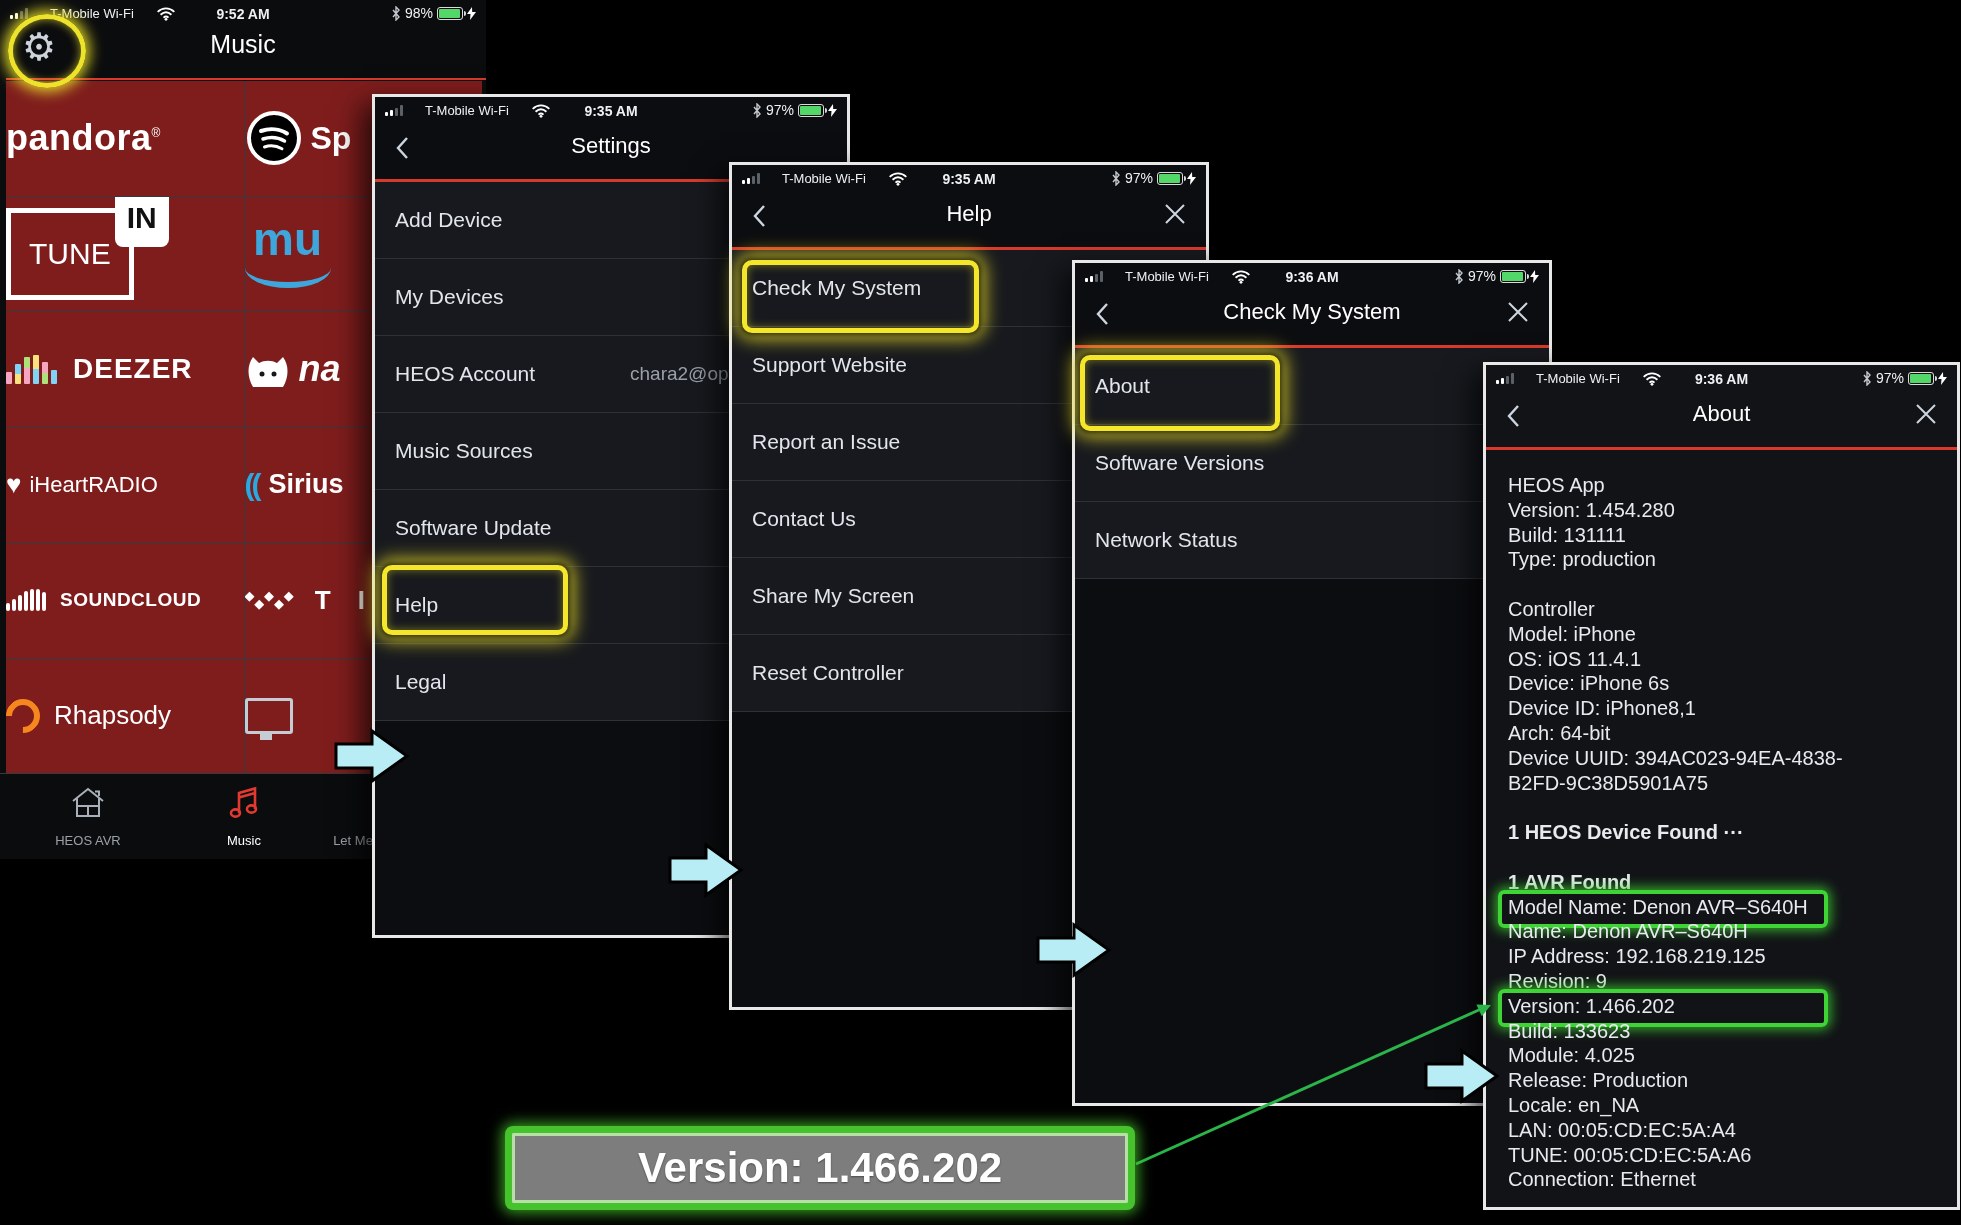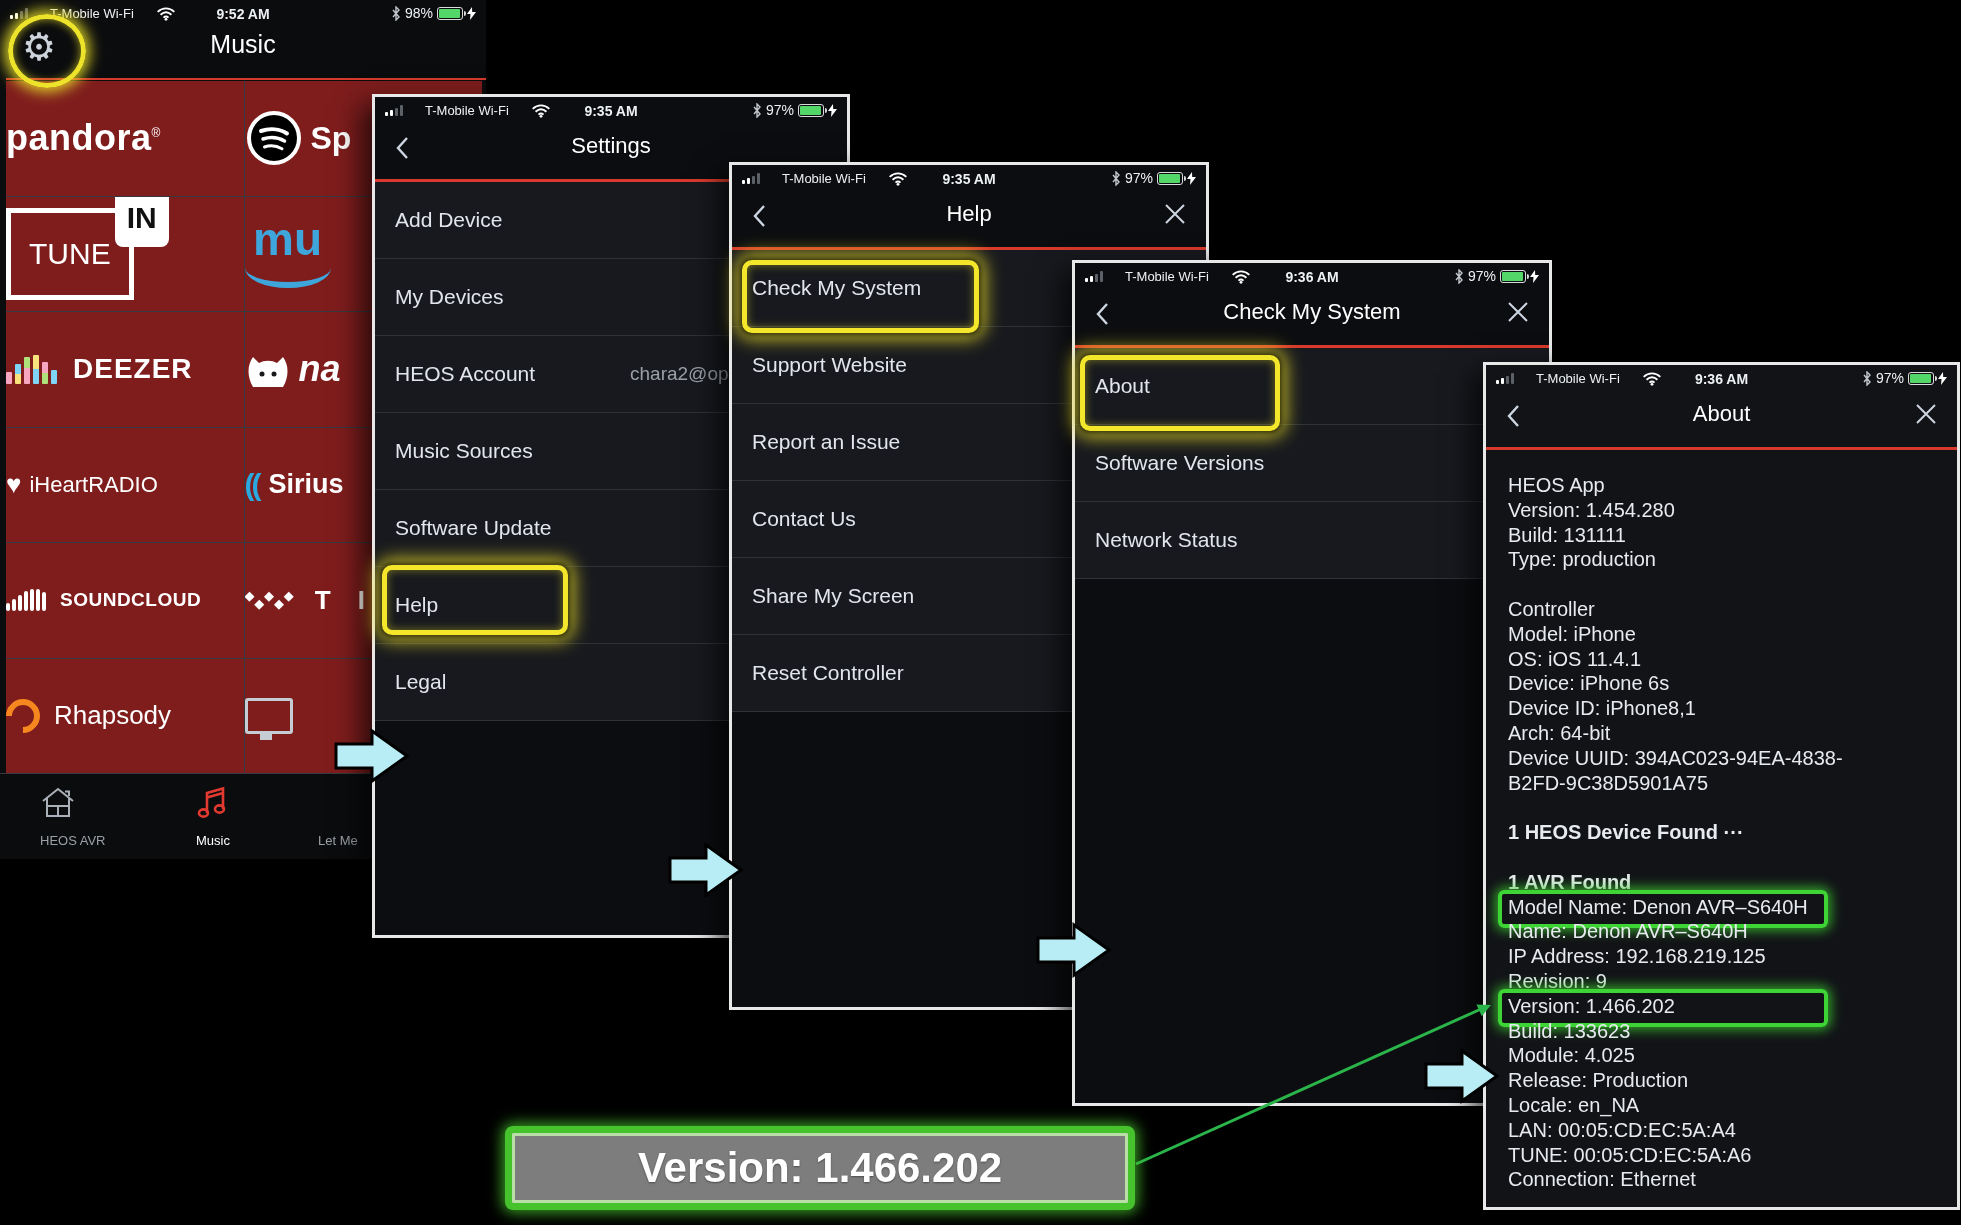--- a/index.html
+++ b/index.html
@@ -80,21 +80,21 @@
   .amu .smile{width:86px;height:22px;border-bottom:6px solid #3fa6dc;border-radius:0 0 50% 50%/0 0 20px 20px;}
   .nap-t{font-size:36px;font-weight:700;color:#fff;font-style:italic;}
   .sir-arcs{color:#2aa9e0;font-size:30px;font-weight:700;letter-spacing:-3px;margin-right:2px;}
   .sir-t{font-size:27px;font-weight:700;color:#fff;}
   .tid-marks{display:flex;flex-direction:column;align-items:center;line-height:.6;color:#fff;font-size:13px;letter-spacing:3px;margin-right:10px;}
   .tid-t{font-size:26px;font-weight:700;color:#fff;letter-spacing:10px;}
   .monitor{width:42px;height:30px;border:3px solid #c6ccd4;border-radius:3px;position:relative;}
   .monitor::after{content:"";position:absolute;left:12px;bottom:-9px;width:12px;height:6px;background:#c6ccd4;}
   
   .nav{position:absolute;left:0;right:0;top:773px;height:85px;border-top:1px solid #363a40;background:#0b0c0e;}
-  .tab{position:absolute;top:8px;height:70px;text-align:left;cursor:pointer;}
+  .tab{position:absolute;top:8px;height:70px;text-align:center;cursor:pointer;}
   .tab .tlbl{position:absolute;left:0;right:0;bottom:4px;font-size:13px;color:#9aa0a6;white-space:nowrap;}
   .tab.active .tlbl{color:#fff;}
 
   
   #callout{position:absolute;left:505px;top:1126px;width:630px;height:84px;background:#7d7d7d;
         border:7px solid #46c32c;border-radius:8px;box-sizing:border-box;z-index:50;
         box-shadow:0 0 14px 3px rgba(70,195,44,.8),inset 0 0 0 3px rgba(195,240,175,.85);
         display:flex;align-items:center;justify-content:center;}
   #callout span{font-size:42px;font-weight:700;color:#fff;text-shadow:0 1px 2px rgba(0,0,0,.4);}
 

